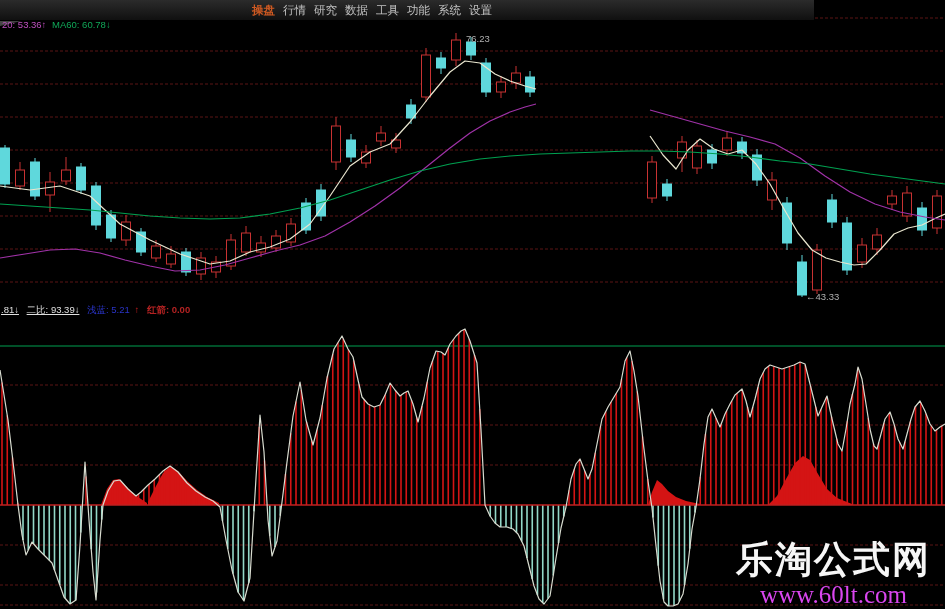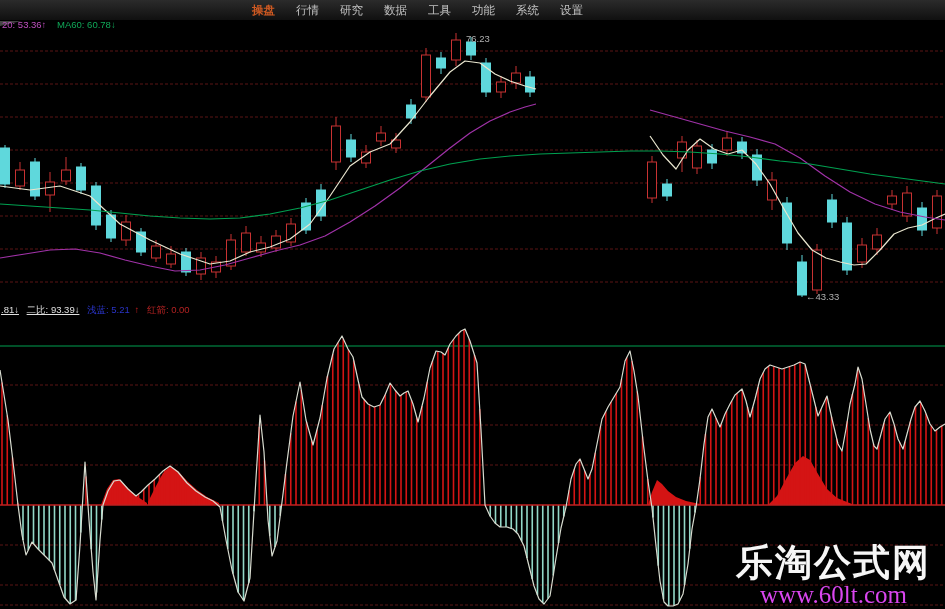--- a/index.html
+++ b/index.html
@@ -1,44 +1,44 @@
 <!DOCTYPE html>
 <html><head>
 <meta charset="utf-8">
 <style>
   html,body{margin:0;padding:0;background:#000;}
   #app{position:relative;width:945px;height:609px;background:#000;overflow:hidden;
        font-family:"Liberation Sans","DejaVu Sans",sans-serif;}
   
-  #menubar{position:absolute;left:0;top:0;width:945px;height:21px;
+  #menubar{position:absolute;left:0;top:0;width:814px;height:21px;
     background:linear-gradient(#2b2b2b,#101010);border-bottom:1px solid #000;
-    display:flex;align-items:center;padding-left:248px;box-sizing:border-box;gap:13px;z-index:5;}
+    display:flex;align-items:center;padding-left:248px;box-sizing:border-box;z-index:5;}
   .menu-item{font-size:11.5px;color:#c2c2c2;padding:1px 4px;cursor:default;white-space:nowrap;}
   .menu-item.active{color:#d05a22;font-weight:bold;}
   
   #wedge{position:absolute;left:0;top:0;width:152px;height:26px;z-index:4;
     background:linear-gradient(135deg,#4a4a4a,#262626);
     clip-path:polygon(0 0,152px 0,60px 12px,0 26px);}
   
   #chart{position:absolute;left:0;top:0;z-index:1;}
   
   #ma-labels{position:absolute;left:2px;top:19px;z-index:6;font-size:9.5px;white-space:nowrap;}
-  #ma-labels .ma20{color:#c050c0;margin-right:8px;}
+  #ma-labels .ma20{color:#c050c0;margin-right:3px;}
   #ma-labels .ma60{color:#10a858;margin-top:8px;}
   
   #ind-labels{position:absolute;left:1px;top:304px;z-index:6;font-size:9.5px;white-space:nowrap;}
   #ind-labels span{margin-right:5px;}
   .ind-white{color:#e0e0e0;text-decoration:underline;}
   .ind-blue{color:#2a34c8;}
   .ind-red-arrow{color:#d02020;margin-left:-3px;}
-  .ind-red{color:#b42222;}
+  .ind-red{color:#b42222;font-weight:bold;}
   
   #watermark{position:absolute;right:14px;bottom:2px;z-index:6;text-align:center;line-height:1.02;}
   #watermark .cn{font-size:37px;font-weight:bold;color:#f6f6f6;letter-spacing:2px;
-    font-family:Liberation Serif, serif;}
+    font-family:Liberation Mono, monospace;}
   #watermark .url{font-size:25px;font-weight:normal;color:#d946ef;
     font-family:"Liberation Serif","DejaVu Serif",serif;}
 </style>
 </head>
 <body>
 
 <div id="app">
 
   <svg id="chart" width="945" height="609">
       <g>

